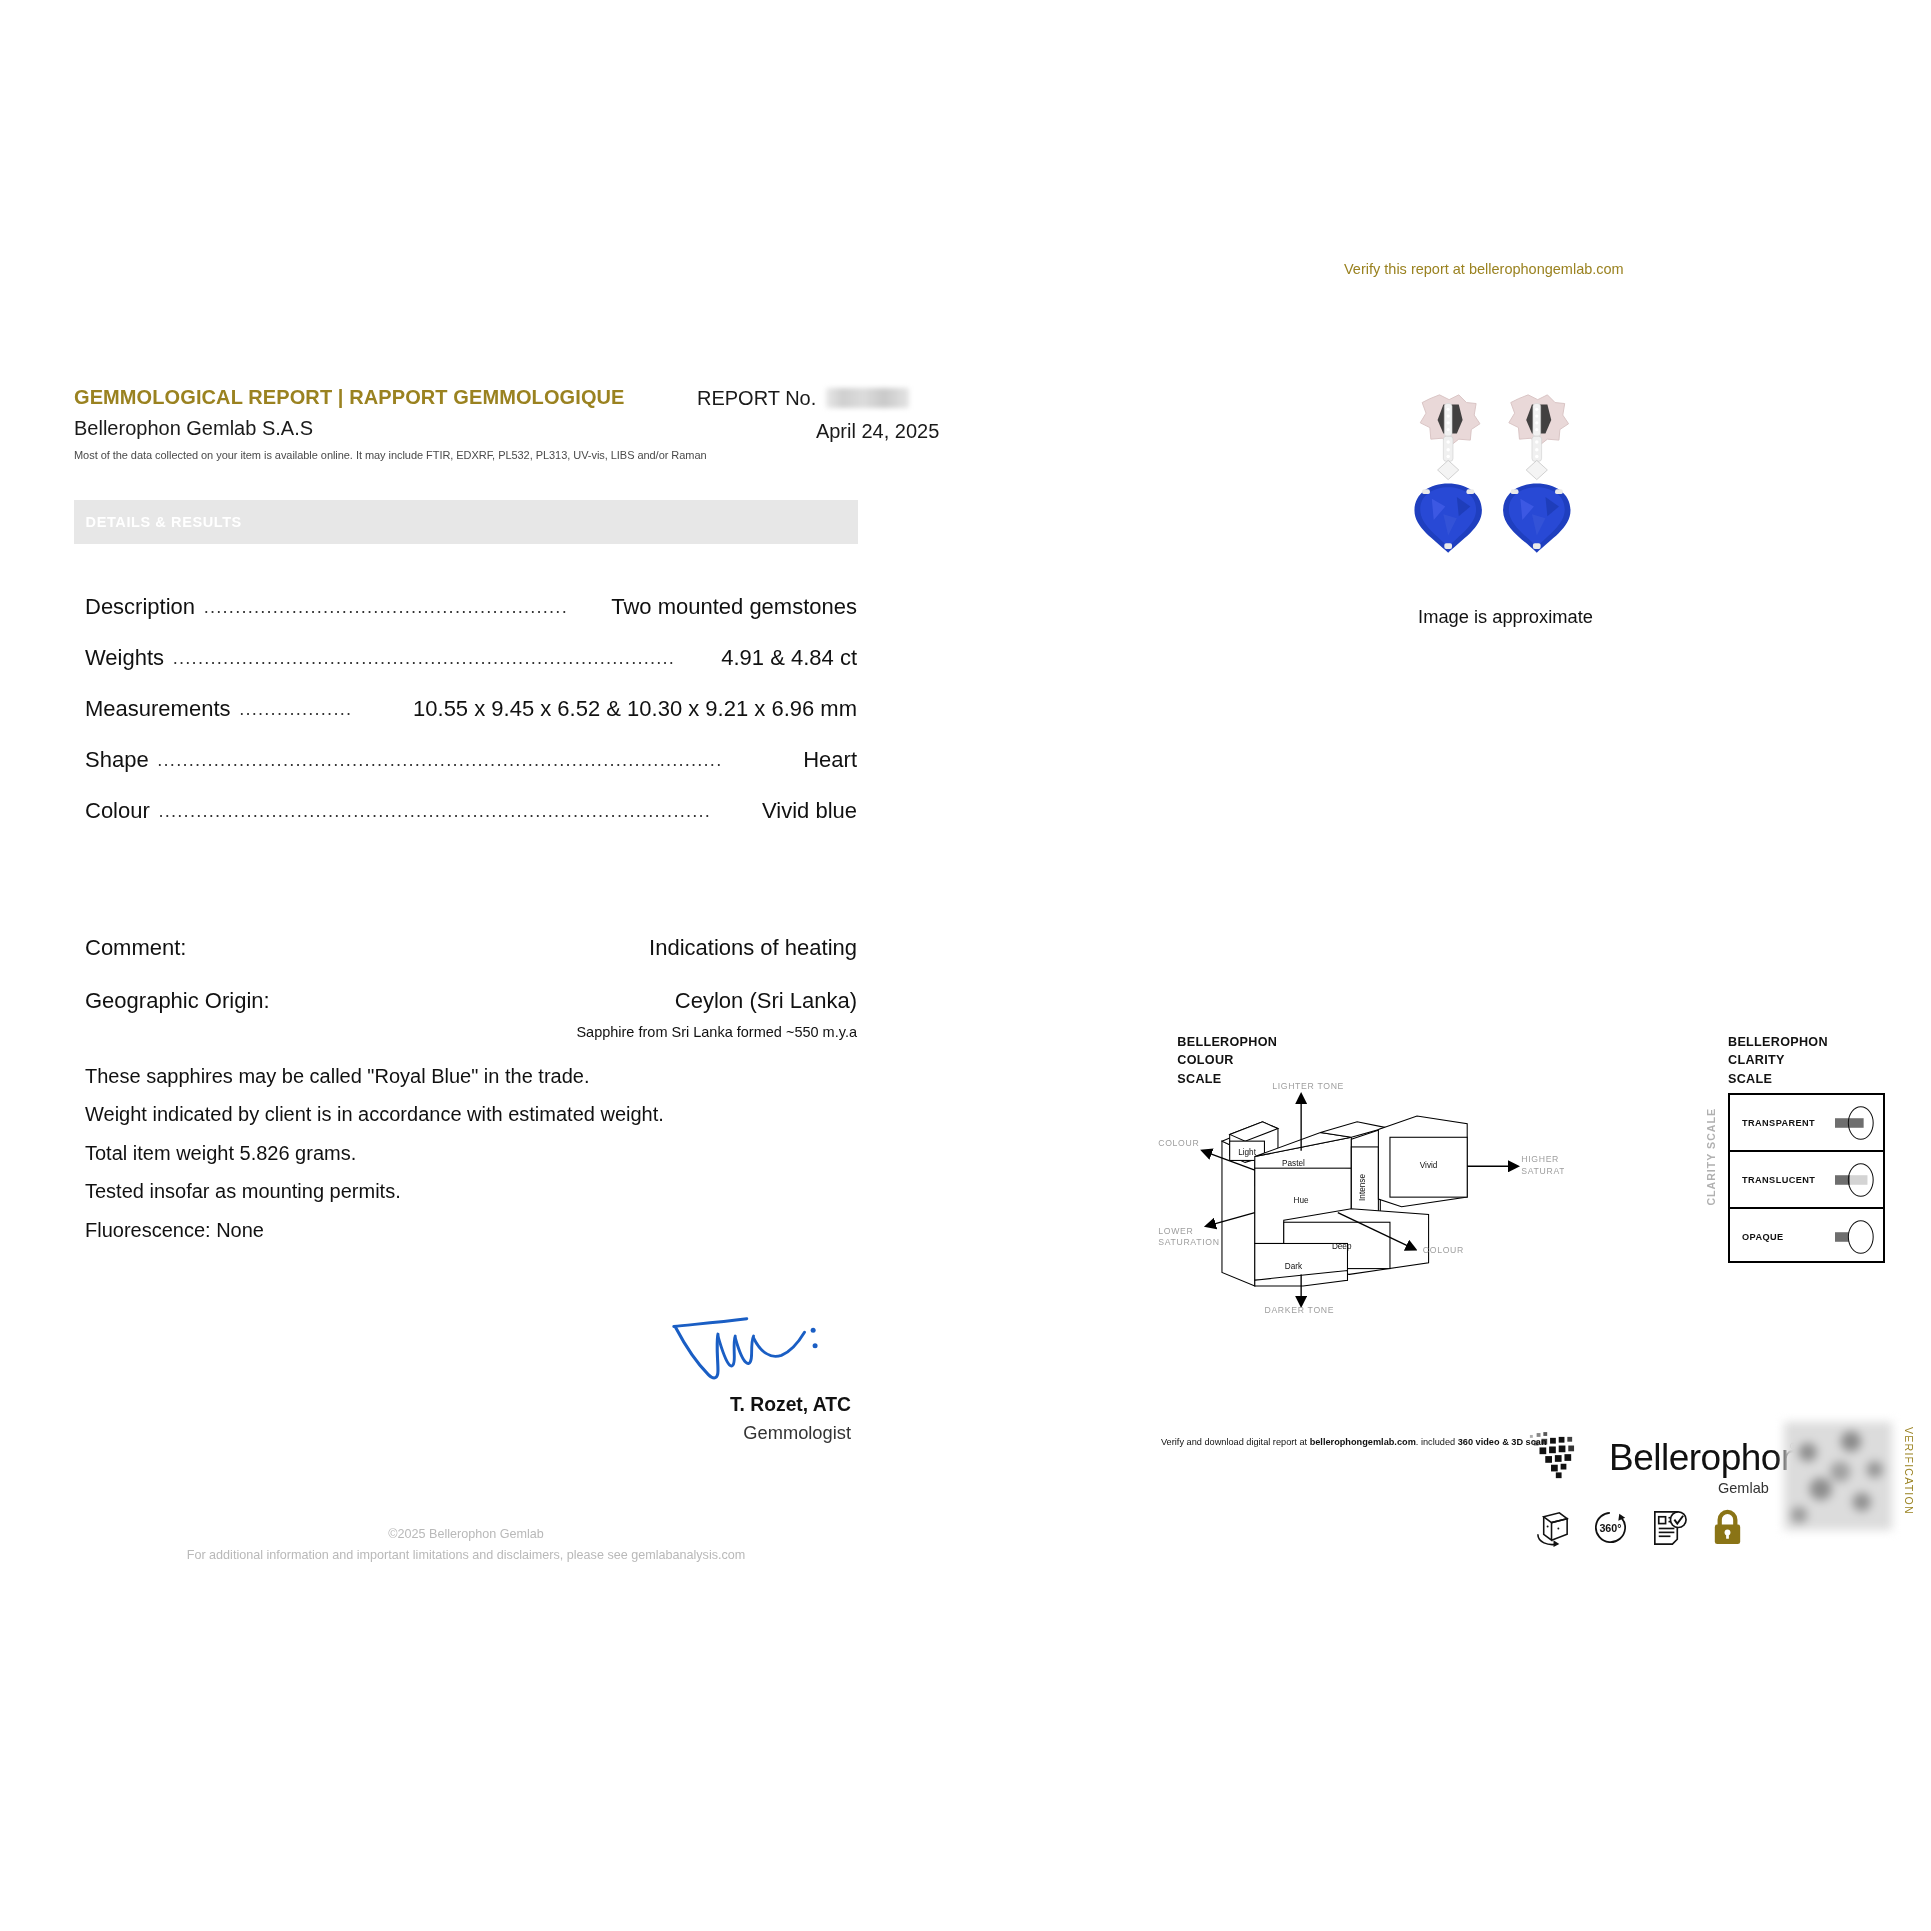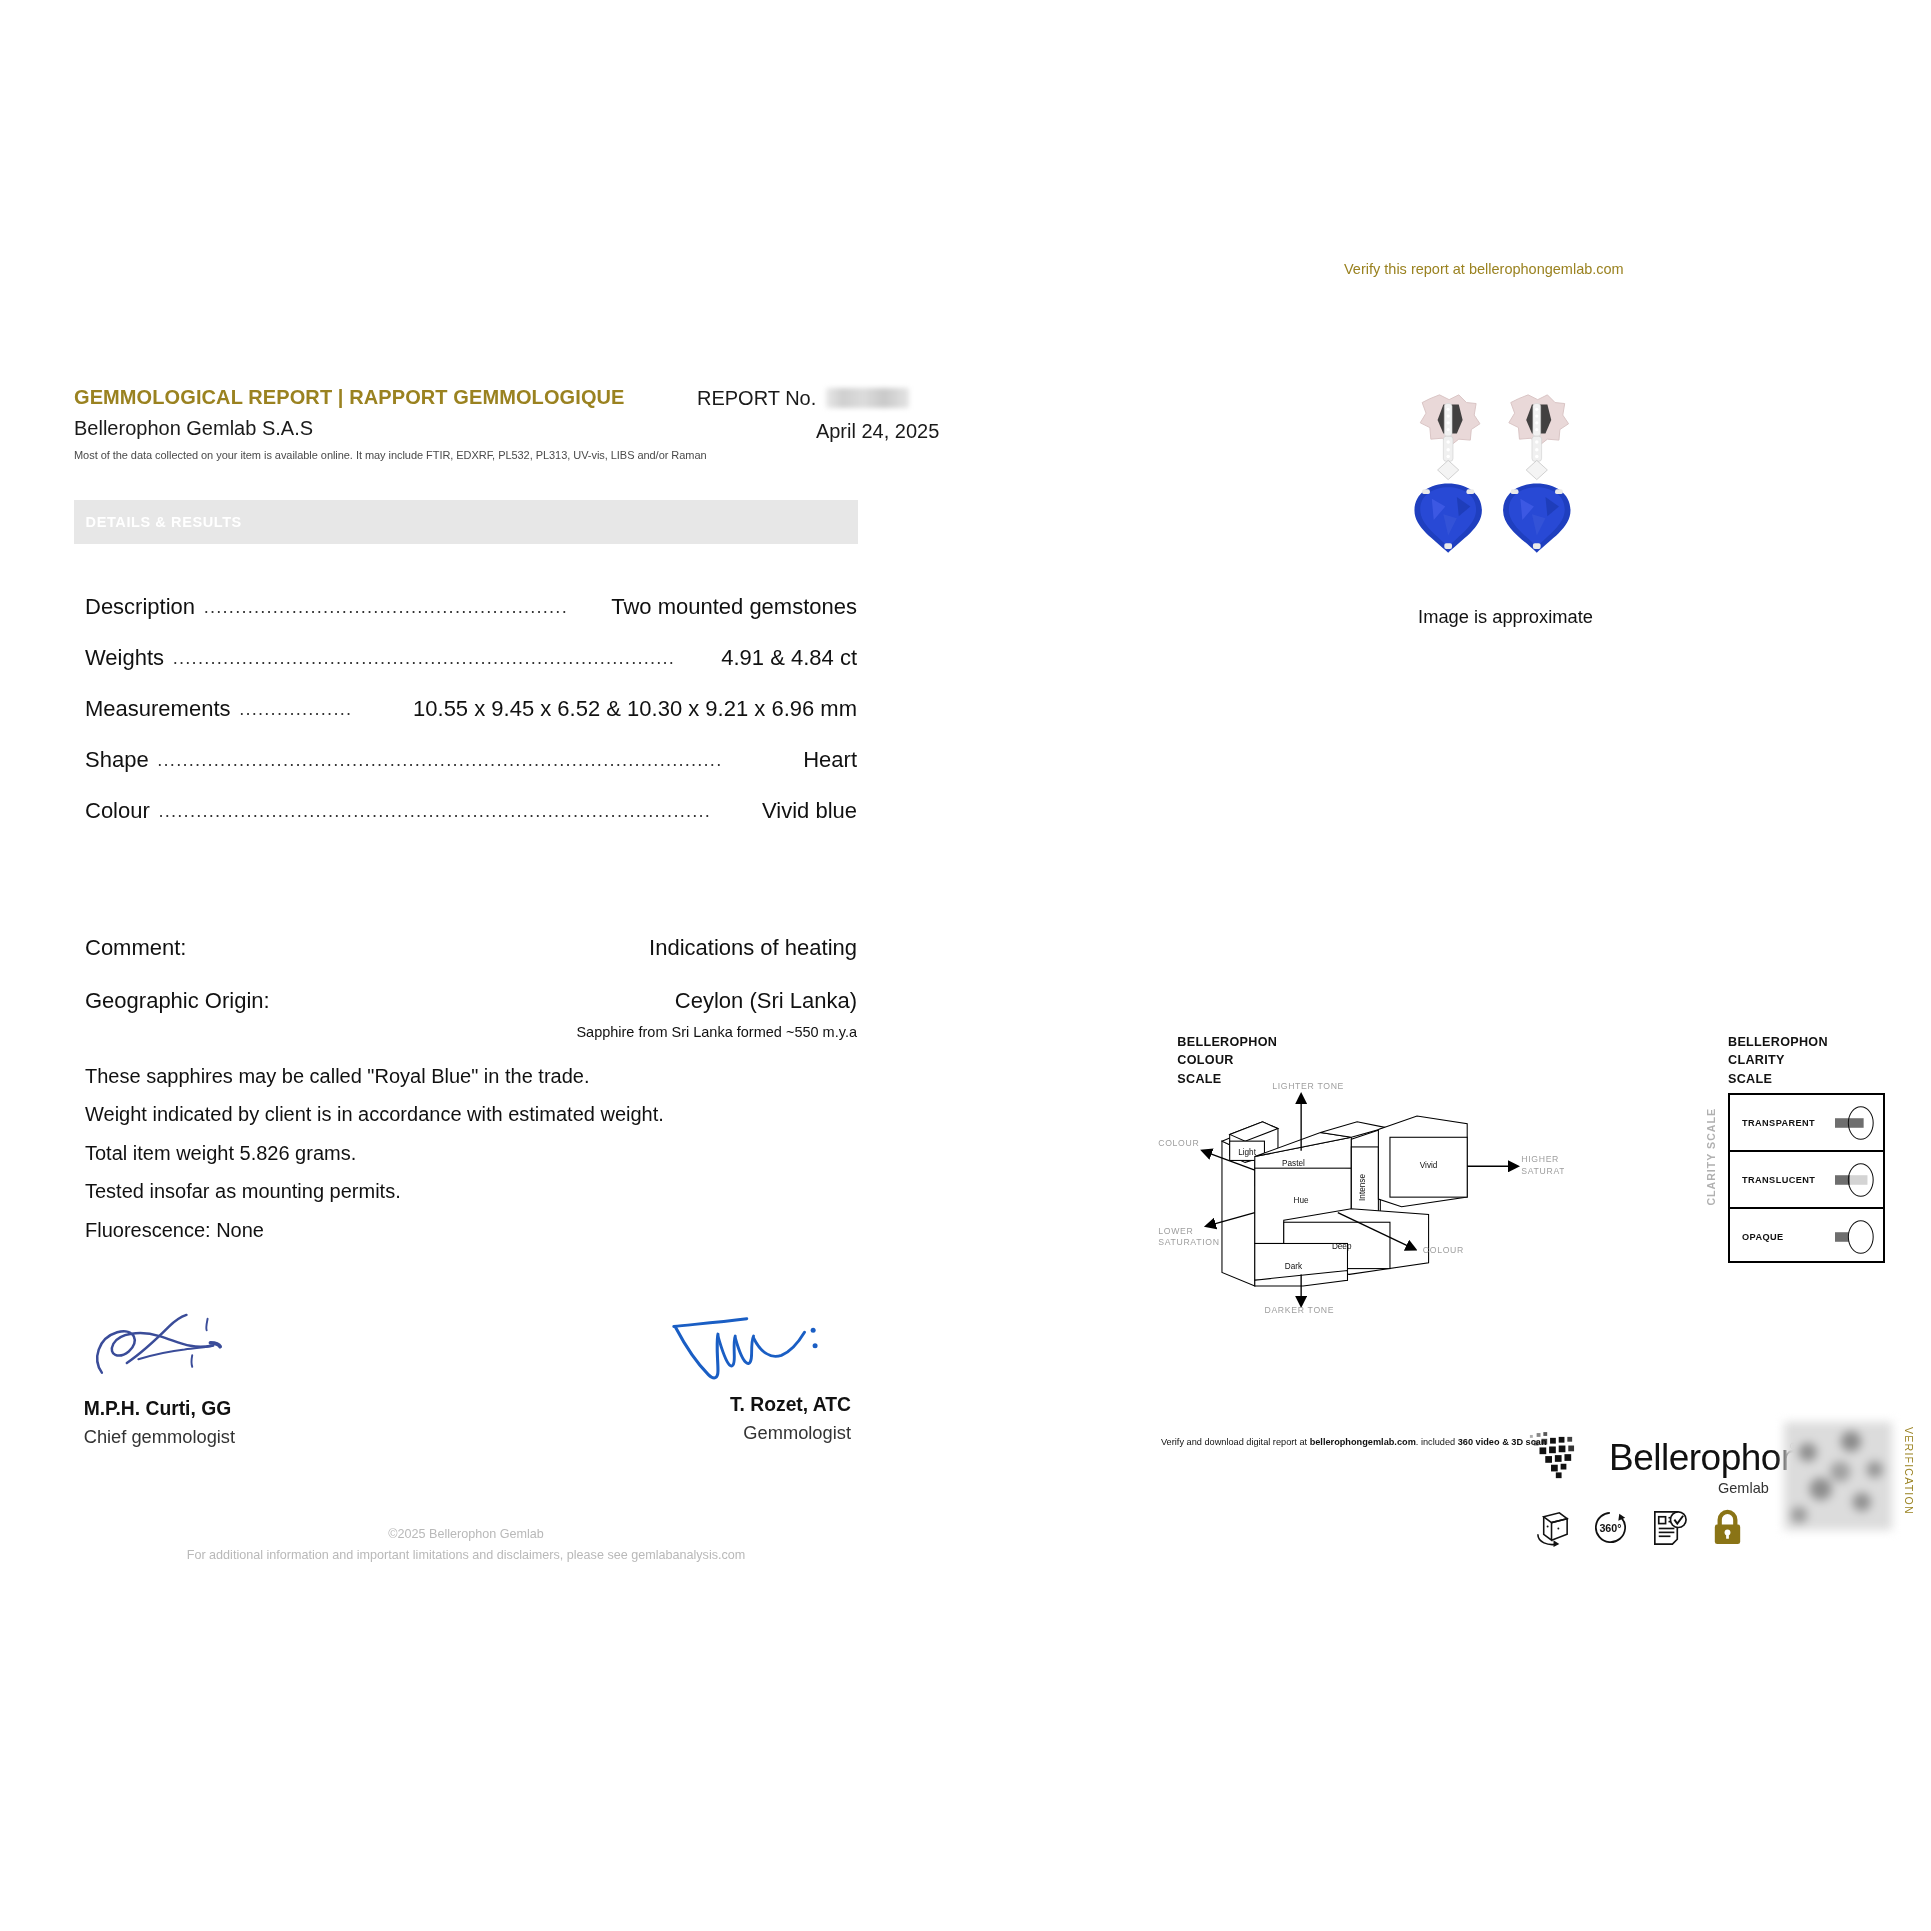--- a/index.html
+++ b/index.html
@@ -445,32 +445,20 @@
 
   <div class="notes">
     <div>These sapphires may be called "Royal Blue" in the trade.</div>
     <div>Weight indicated by client is in accordance with estimated weight.</div>
     <div>Total item weight 5.826 grams.</div>
     <div>Tested insofar as mounting permits.</div>
     <div>Fluorescence: None</div>
   </div>
 
   <div class="sig-area">
-    <div class="sig-col sig-left">
-      <svg width="203" height="75" viewBox="0 0 210 78">
-        <path d="M18 62 C8 48, 14 26, 34 20 C52 15, 58 30, 46 40 C36 48, 24 44, 30 32 C36 21, 58 18, 78 24 C98 30, 110 38, 132 34" fill="none" stroke="#3a4c99" stroke-width="2.6" stroke-linecap="round"></path>
-        <path d="M44 52 C56 44, 72 30, 88 14 C94 8, 100 4, 106 2" fill="none" stroke="#3a4c99" stroke-width="2.6" stroke-linecap="round"></path>
-        <path d="M56 48 C70 44, 86 40, 104 38 C116 36, 126 36, 134 34" fill="none" stroke="#3a4c99" stroke-width="2.2" stroke-linecap="round"></path>
-        <path d="M131 31 C136 31, 140 33, 141 35" fill="none" stroke="#3a4c99" stroke-width="4" stroke-linecap="round"></path>
-        <path d="M128 6 C127 11, 126 15, 127 18" fill="none" stroke="#3a4c99" stroke-width="2" stroke-linecap="round"></path>
-        <path d="M112 44 C111 49, 111 53, 112 56" fill="none" stroke="#3a4c99" stroke-width="2" stroke-linecap="round"></path>
-      </svg>
-      <div class="sig-name">M.P.H. Curti, GG</div>
-      <div class="sig-role">Chief gemmologist</div>
-    </div>
 
     <div class="sig-col sig-right">
       <svg width="193" height="75" viewBox="0 0 200 78" style="display:block;margin-left:auto">
         <path d="M16 14 C34 12, 60 10, 92 6" fill="none" stroke="#1a5ec4" stroke-width="3" stroke-linecap="round"></path>
         <path d="M18 15 C28 34, 40 52, 52 64 C58 70, 62 68, 62 60 C62 48, 60 34, 62 22" fill="none" stroke="#1a5ec4" stroke-width="3.2" stroke-linecap="round"></path>
         <path d="M62 24 C66 38, 70 50, 74 54 C77 57, 79 54, 79 46 C79 38, 78 30, 80 24" fill="none" stroke="#1a5ec4" stroke-width="3" stroke-linecap="round"></path>
         <path d="M80 26 C84 40, 88 50, 92 52 C95 54, 97 50, 97 42 C97 34, 97 28, 99 24" fill="none" stroke="#1a5ec4" stroke-width="3" stroke-linecap="round"></path>
         <path d="M99 26 C106 40, 116 48, 128 44 C138 40, 146 30, 152 20" fill="none" stroke="#1a5ec4" stroke-width="3" stroke-linecap="round"></path>
         <circle cx="161" cy="18" r="2.6" fill="#1a5ec4"></circle>
         <circle cx="163" cy="34" r="2.6" fill="#1a5ec4"></circle>

